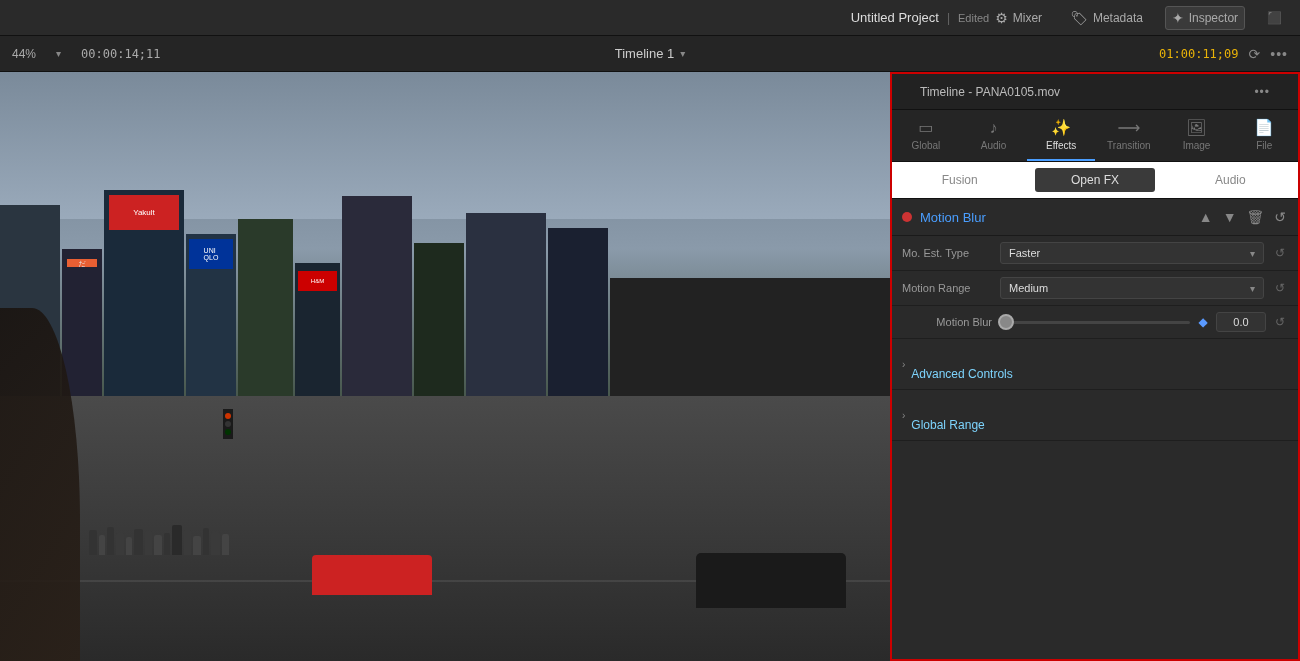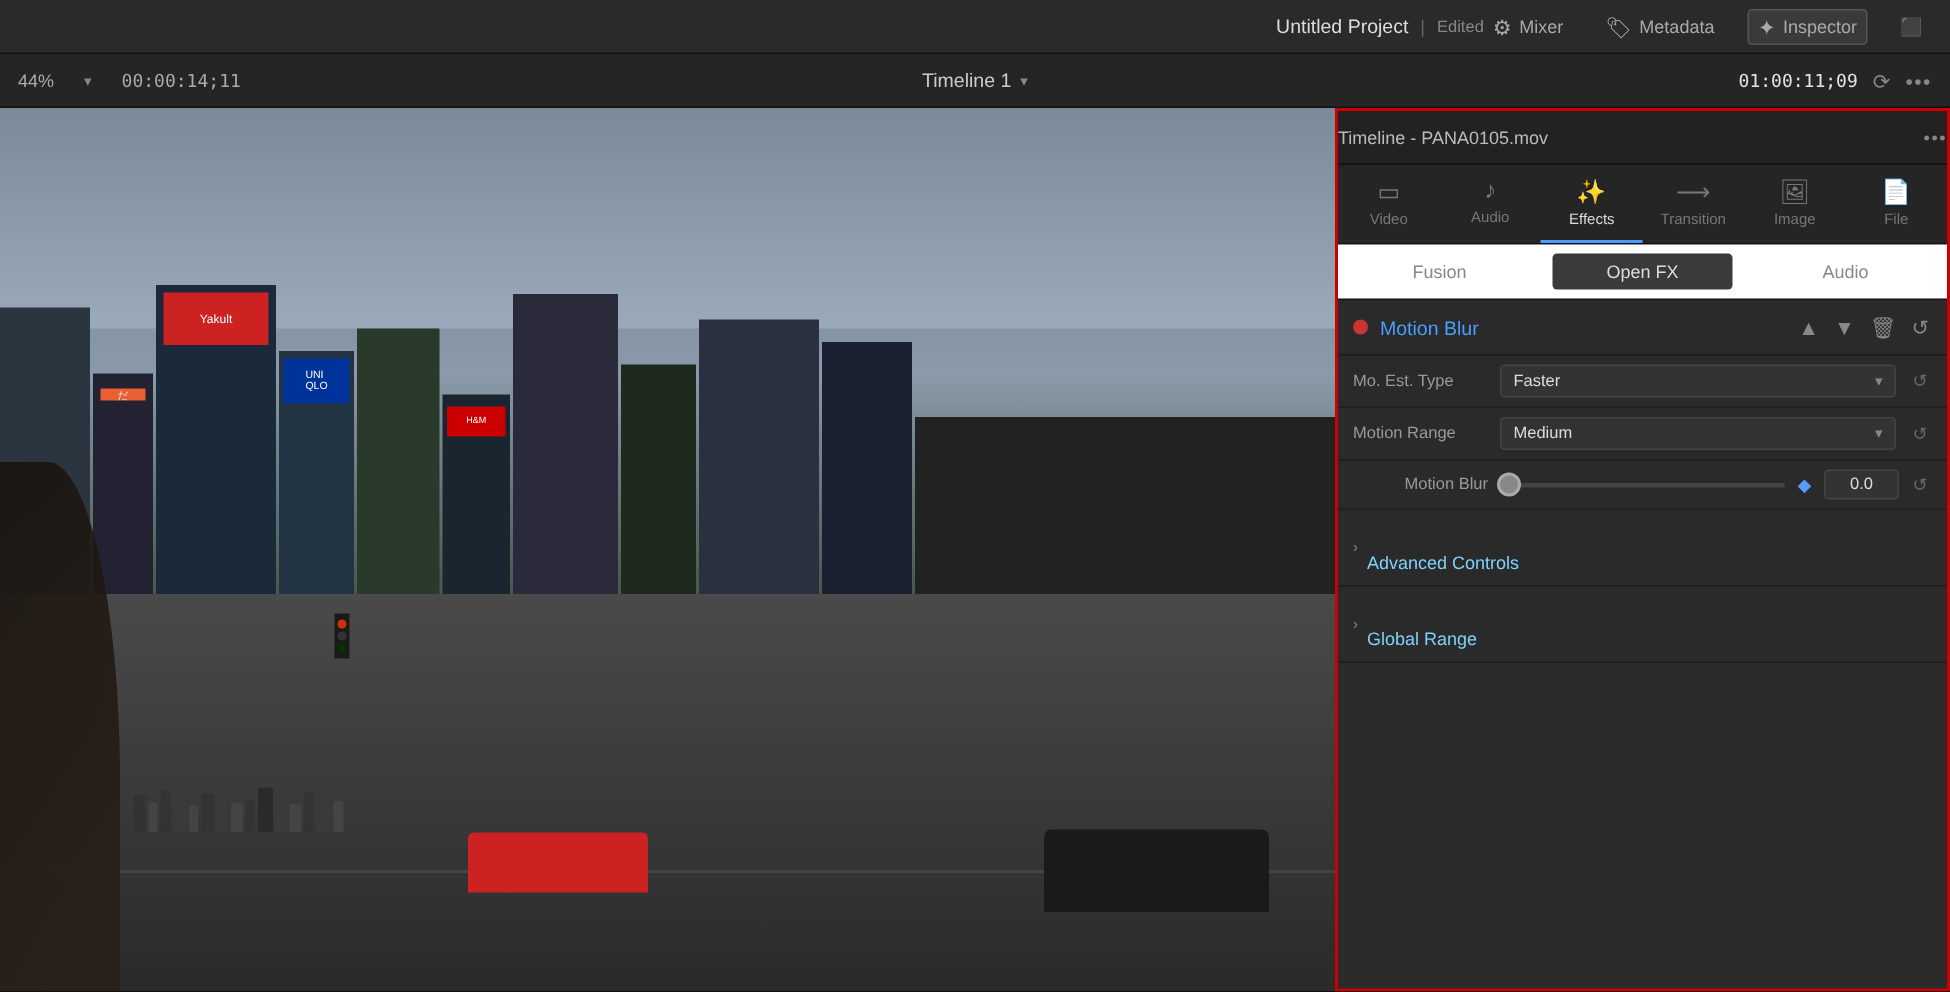--- a/index.html
+++ b/index.html
@@ -109,21 +109,21 @@
     .timeline-right {
       display: flex;
       align-items: center;
       gap: 10px;
       flex: 1;
       justify-content: flex-end;
     }
     .timecode-right {
       font-family: monospace;
       font-size: 12px;
-      color: #e5e5e5;
+      color: #eab308;
     }
     .toolbar-icon-btn {
       color: #888;
       cursor: pointer;
       font-size: 14px;
     }
     .more-btn { color: #888; cursor: pointer; font-size: 14px; letter-spacing: 1px; }
 
     
     .main-content {
@@ -159,21 +159,21 @@
       border: 2px solid #cc0000;
     }
 
     
     .inspector-header {
       height: 36px;
       background: #222;
       display: flex;
       align-items: center;
       justify-content: space-between;
-      padding: 0 0;
+      padding: 0 28px;
       border-bottom: 1px solid #111;
       flex-shrink: 0;
     }
     .inspector-title {
       font-size: 12px;
       color: #bbb;
     }
     .inspector-more { color: #888; cursor: pointer; letter-spacing: 1px; }
 
     
@@ -507,21 +507,21 @@
   <div class="inspector-panel">
 
     <div class="inspector-header">
       <span class="inspector-title">Timeline - PANA0105.mov</span>
       <span class="inspector-more">•••</span>
     </div>
 
     <div class="inspector-tabs">
       <div class="inspector-tab">
         <span class="tab-icon">▭</span>
-        <span>Video</span>
+        <span>Global</span>
       </div>
       <div class="inspector-tab">
         <span class="tab-icon">♪</span>
         <span>Audio</span>
       </div>
       <div class="inspector-tab active">
         <span class="tab-icon">✨</span>
         <span>Effects</span>
       </div>
       <div class="inspector-tab">

